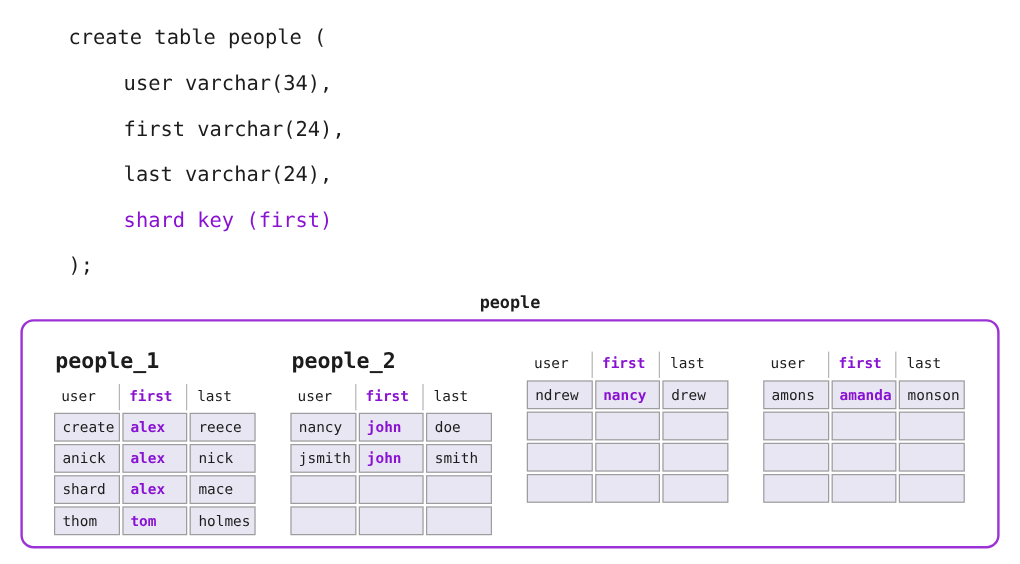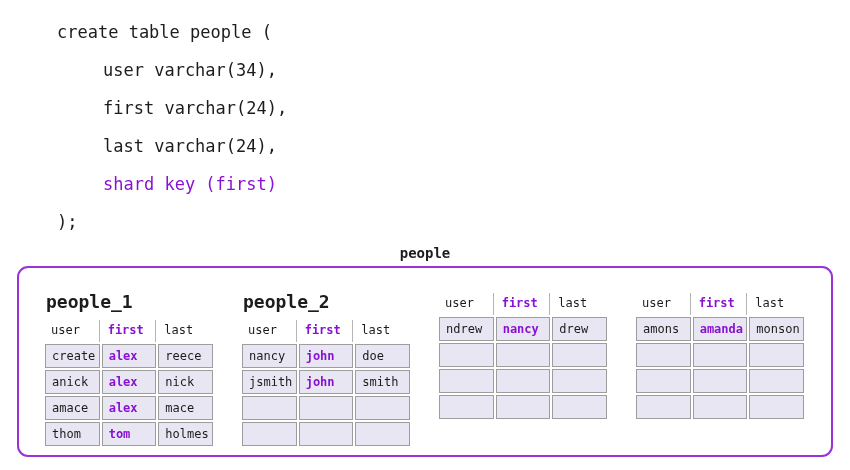--- a/index.html
+++ b/index.html
@@ -123,21 +123,21 @@
             <td>create</td>
             <td class="shard-col">alex</td>
             <td>reece</td>
           </tr>
           <tr>
             <td>anick</td>
             <td class="shard-col">alex</td>
             <td>nick</td>
           </tr>
           <tr>
-            <td>amace</td>
+            <td>shard</td>
             <td class="shard-col">alex</td>
             <td>mace</td>
           </tr>
           <tr>
             <td>thom</td>
             <td class="shard-col">tom</td>
             <td>holmes</td>
           </tr>
         </tbody>
       </table>

